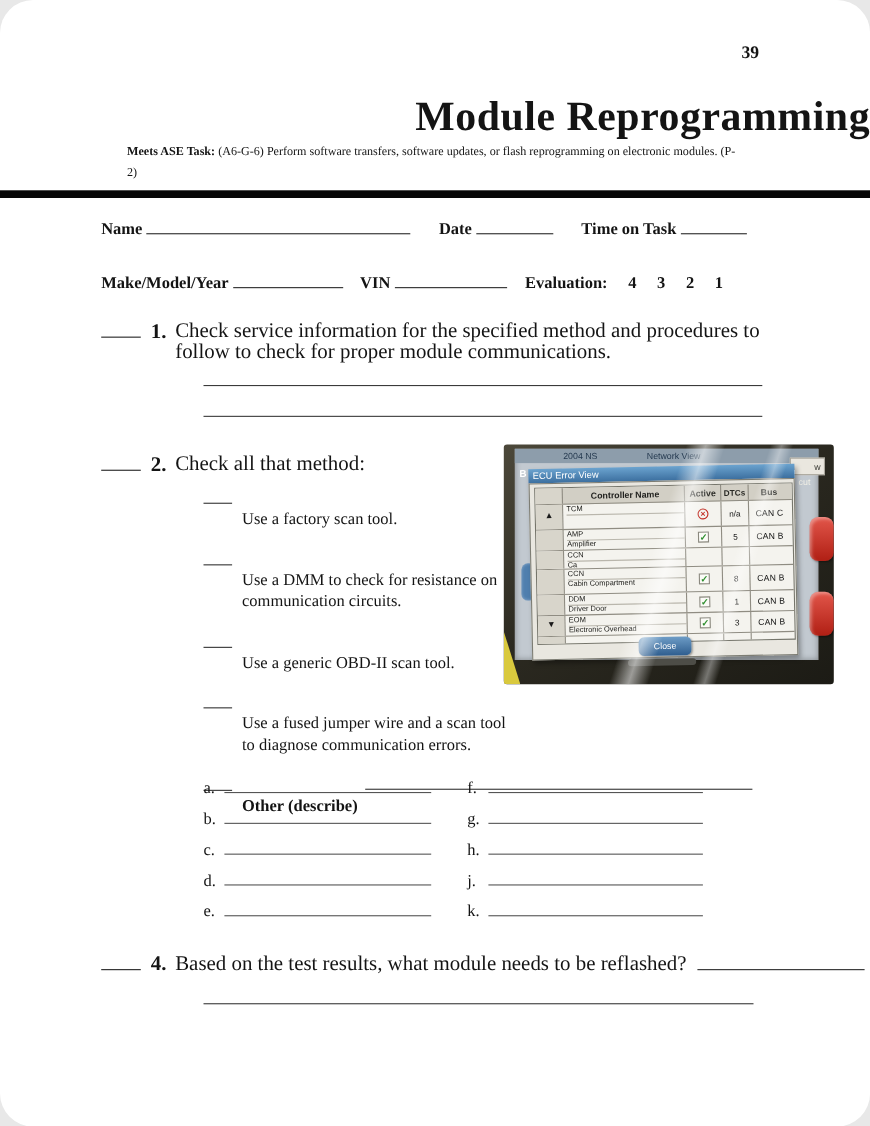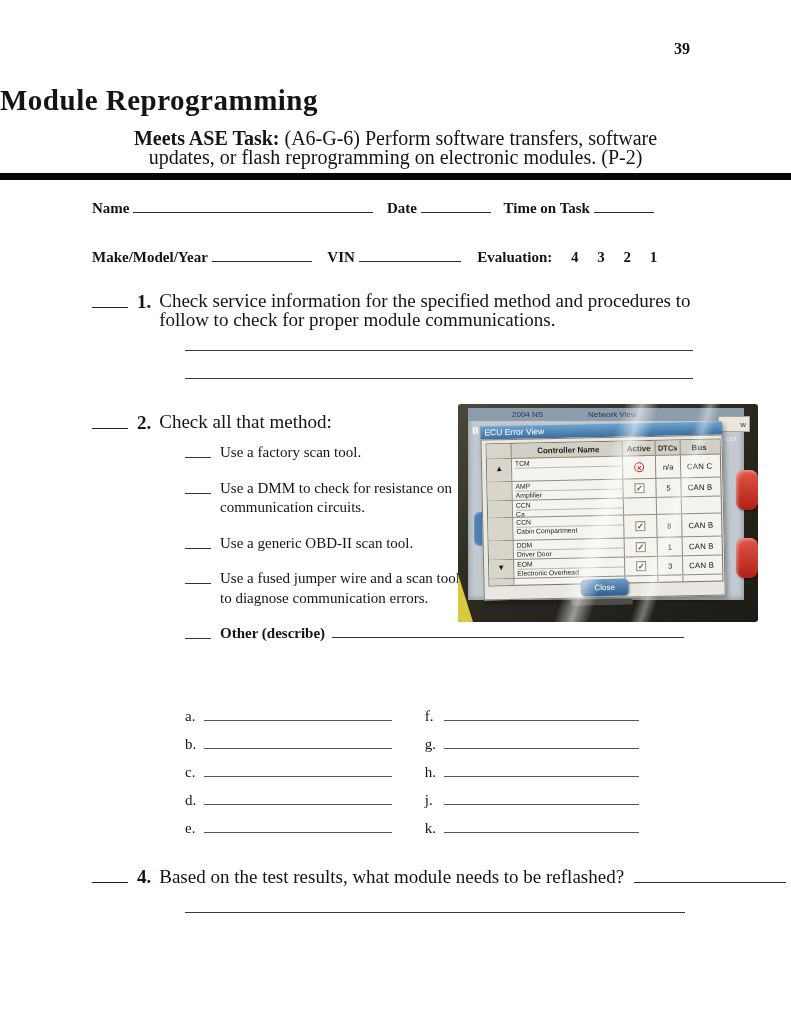--- a/index.html
+++ b/index.html
@@ -1,40 +1,40 @@
 <!DOCTYPE html>
 <html><head>
 <meta charset="utf-8">
 <style>
   html,body{margin:0;padding:0;background:#e8e8e8;}
   .page{position:relative;width:791px;height:1024px;background:#ffffff;
-        font-family:"Liberation Serif",serif;color:#141414;overflow:hidden;}
+        font-family:"Liberation Serif",serif;color:#141414;overflow:hidden;border-radius:30px;}
   .b{font-weight:bold;}
   
   .pagenum{position:absolute;top:40px;left:674px;font-size:16px;font-weight:bold;}
-  .title{position:absolute;top:84px;left:0;width:100%;text-align:left;
-         font-size:29px;font-weight:bold;letter-spacing:.5px;}
+  .title{position:absolute;top:84px;left:0;width:100%;text-align:right;
+         font-size:38px;font-weight:bold;letter-spacing:.5px;}
   .ase{position:absolute;top:129px;left:50%;transform:translateX(-50%);width:560px;
-       text-align:center;font-size:20px;line-height:19px;}
+       text-align:left;font-size:11px;line-height:19px;}
   .rule{position:absolute;top:173px;left:0;width:791px;height:7px;background:#070707;}
   
   .inforow{position:absolute;left:92px;font-size:15px;white-space:nowrap;}
   .ln{display:inline-block;border-bottom:1.5px solid #2a2a2a;height:13px;vertical-align:baseline;}
   .score{display:inline-block;margin-left:15px;font-weight:bold;}
   
   .taskrow{position:absolute;left:92px;font-size:19px;}
   .blankL{display:inline-block;width:36px;border-bottom:1.8px solid #222;height:13px;margin-right:9px;vertical-align:baseline;}
   .num{font-weight:bold;margin-right:8px;}
   .tasktext{display:inline-block;vertical-align:top;line-height:19px;}
   .ansline{position:absolute;border-bottom:1.5px solid #3a3a3a;height:0;}
   
   .opts{position:absolute;left:185px;top:443px;width:530px;font-size:15px;}
   .opt{display:flex;margin-bottom:16px;align-items:flex-start;}
   .optblank{flex:0 0 26px;border-bottom:1.2px solid #333;height:14px;margin-right:9px;}
-  .opttext{width:244px;line-height:19.5px;}
+  .opttext{width:244px;line-height:19.5px;margin-top:20px;}
   .opt.last .opttext{width:auto;white-space:nowrap;font-weight:bold;}
   .otherline{display:inline-block;width:352px;border-bottom:1.2px solid #333;height:13px;margin-left:7px;}
   
   .modrow{position:absolute;left:185px;font-size:15px;white-space:nowrap;}
   .letter{display:inline-block;width:19px;}
   .modline{display:inline-block;border-bottom:1.2px solid #555;height:14px;}
   .modline.l{width:188px;margin-right:29px;}
   .modline.r{width:195px;}
   .letter.rgt{margin-left:0;}
   
@@ -109,23 +109,23 @@
   <div class="title">Module Reprogramming</div>
   <div class="ase">
     <span class="b">Meets ASE Task:</span>
     <span>(A6-G-6)  Perform software transfers, software updates, or flash reprogramming on electronic modules.  (P-2)</span>
   </div>
   <div class="rule"></div>
 
   <div class="inforow" style="top:199px">
     <span class="b">Name</span>
     <span class="ln" style="width:240px"></span>
-    <span class="b" style="margin-left:10px">Date</span>
+    <span class="b" style="margin-left:22px">Date</span>
     <span class="ln" style="width:70px"></span>
-    <span class="b" style="margin-left:9px">Time on Task</span>
+    <span class="b" style="margin-left:22px">Time on Task</span>
     <span class="ln" style="width:60px"></span>
   </div>
 
   <div class="inforow" style="top:248px">
     <span class="b">Make/Model/Year</span>
     <span class="ln" style="width:100px"></span>
     <span class="b" style="margin-left:12px">VIN</span>
     <span class="ln" style="width:102px"></span>
     <span class="b" style="margin-left:13px">Evaluation:</span>
     <span class="score">4</span>

